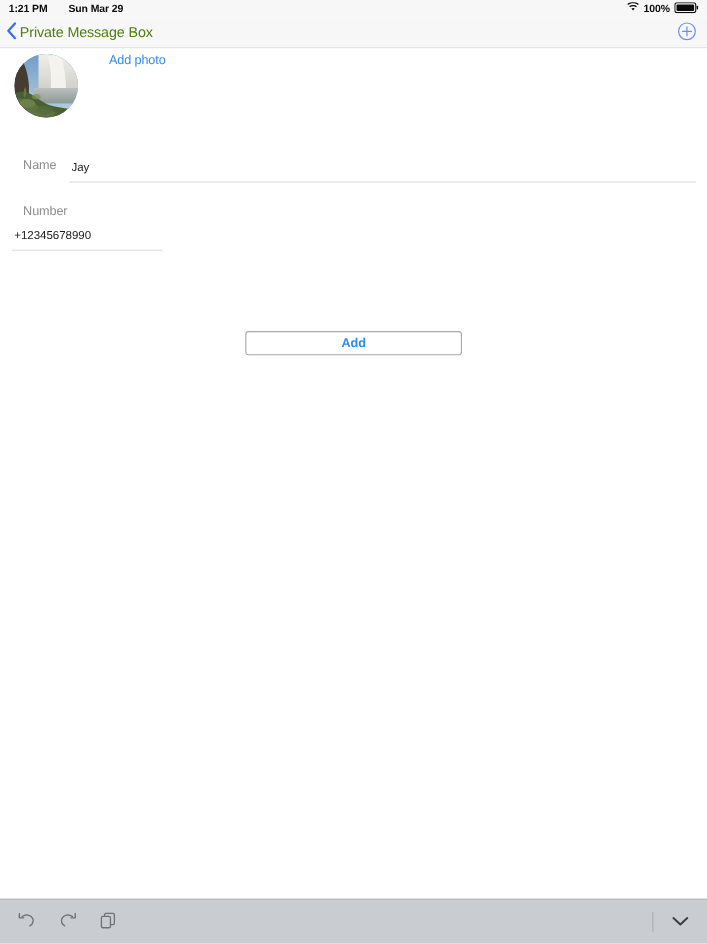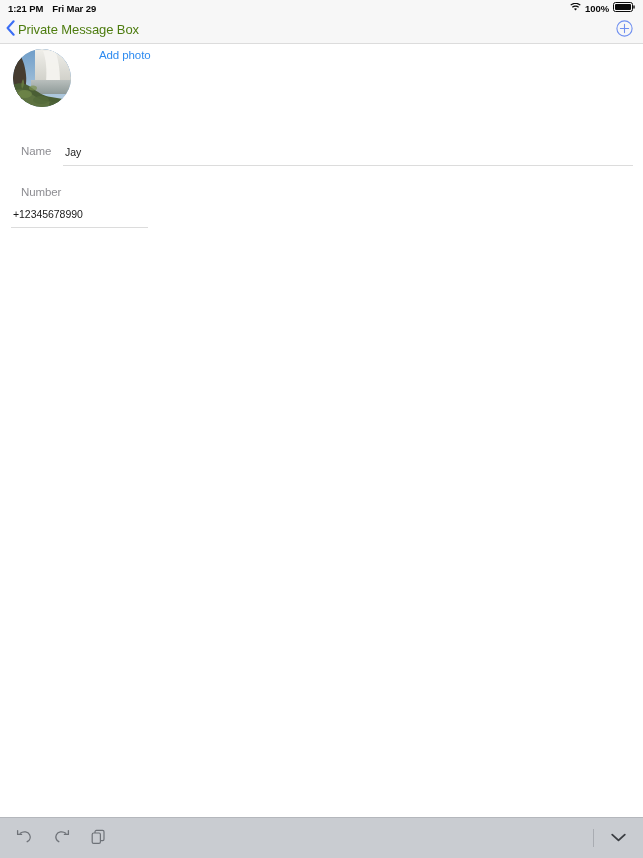--- a/index.html
+++ b/index.html
@@ -31,21 +31,21 @@
     align-items: center;
     padding: 0 8px;
     font-size: 9.5px;
     color: #0a0a0a;
     flex: 0 0 auto;
     position: relative;
   }
   .status-left {
     display: flex;
     align-items: center;
-    gap: 9px;
+    gap: 19px;
   }
   .status-time {
     font-weight: bold;
     letter-spacing: -0.1px;
   }
   .status-date {
     font-weight: bold;
     letter-spacing: -0.1px;
   }
   .status-right {
@@ -261,21 +261,21 @@
   }
 </style>
 </head>
 <body>
 
 <div class="screen">
 
   <div class="status-bar">
     <div class="status-left">
       <span class="status-time">1:21 PM</span>
-      <span class="status-date">Fri Mar 29</span>
+      <span class="status-date">Sun Mar 29</span>
     </div>
     <div class="status-right">
       <span class="wifi-icon">
         <svg width="11" height="9" viewBox="0 0 11 9">
           <path d="M5.5 7.6 L7.0 5.8 C6.6 5.45 6.07 5.25 5.5 5.25 C4.93 5.25 4.4 5.45 4.0 5.8 Z" fill="#0a0a0a"></path>
           <path d="M5.5 3.7 C6.55 3.7 7.52 4.07 8.27 4.68 L9.05 3.72 C8.1 2.95 6.86 2.5 5.5 2.5 C4.14 2.5 2.9 2.95 1.95 3.72 L2.73 4.68 C3.48 4.07 4.45 3.7 5.5 3.7 Z" fill="#0a0a0a"></path>
           <path d="M5.5 1.0 C7.2 1.0 8.77 1.6 9.95 2.6 L10.72 1.65 C9.33 0.47 7.5 -0.25 5.5 -0.25 C3.5 -0.25 1.67 0.47 0.28 1.65 L1.05 2.6 C2.23 1.6 3.8 1.0 5.5 1.0 Z" fill="#0a0a0a"></path>
         </svg>
       </span>
       <span class="battery-pct">100%</span>
@@ -359,20 +359,23 @@
     </div>
 
     <div class="field-row number-row">
       <div class="field-label">Number</div>
       <div class="field-input-wrap">
         <input class="field-input" type="text" value="+12345678990" style="">
         <div class="field-underline"></div>
       </div>
     </div>
 
+    <div class="add-button-wrap">
+      <button class="add-button">Add</button>
+    </div>
 
   </div>
 
   <div class="keyboard-toolbar">
     <div class="toolbar-left">
       <button class="toolbar-btn">
         <span>
           <svg width="17" height="15" viewBox="0 0 17 15">
             <path d="M4.2 4.2 C7.5 1.8 12 2.6 13.6 5.8 C14.9 8.4 13.8 11.4 11.2 12.7" fill="none" stroke="#6e7278" stroke-width="1.3" stroke-linecap="round"></path>
             <path d="M1.6 1.6 L1.6 5.4 L5.6 5.4" fill="none" stroke="#6e7278" stroke-width="1.3" stroke-linecap="round" stroke-linejoin="round"></path>

